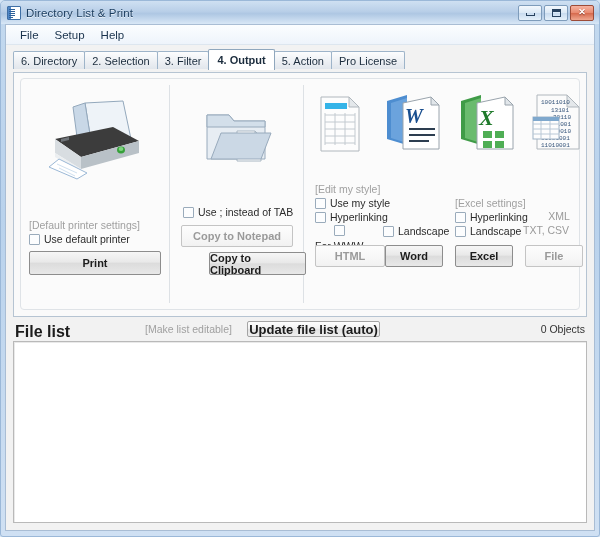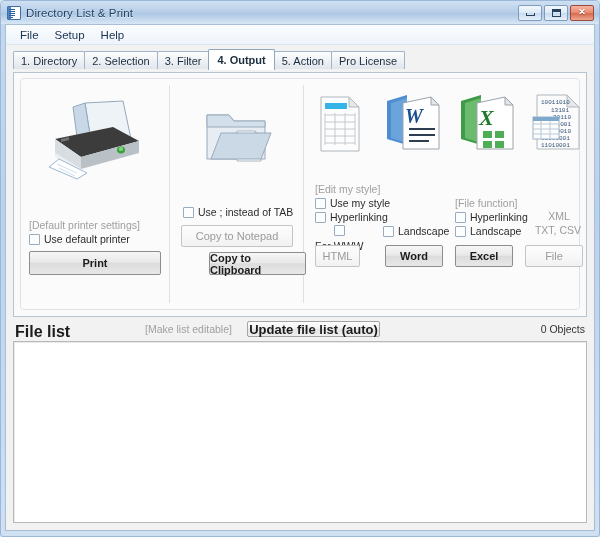--- a/index.html
+++ b/index.html
@@ -109,21 +109,21 @@
   .iconwrap{position:absolute;}
   .btn{
     border:1px solid #a4a4a4;
     background:linear-gradient(to bottom,#fdfdfd 0%,#f2f2f2 45%,#e3e3e3 52%,#efefef 100%);
     border-radius:2px;
     font-size:11px;color:#1c1c1c;
     display:flex;align-items:center;justify-content:center;
     box-sizing:border-box;cursor:default;
     font-weight:bold;
   }
-  .btn.dim{color:#9a9a9a;border-color:#c4c4c4;font-weight:normal;
+  .btn.dim{color:#9a9a9a;border-color:#c4c4c4;font-weight:bold;
     background:linear-gradient(to bottom,#fdfdfd 0%,#f8f8f8 50%,#f1f1f1 100%);text-align:right;}
   .btn.dark{border-color:#8d8d8d;
     background:linear-gradient(to bottom,#f6f6f6 0%,#e9e9e9 45%,#dcdcdc 52%,#e8e8e8 100%);}
   .cb{display:flex;align-items:center;gap:4px;font-size:10.5px;color:#2b2b2b;}
   .cb .box{
     width:11px;height:11px;border:1px solid #9aabbb;background:#fcfdfe;
     border-radius:1px;box-sizing:border-box;flex:none;
   }
   .dimtext{font-size:10.5px;color:#a0a0a0;}
   .graytext{font-size:10.5px;color:#9a9a9a;}
@@ -174,21 +174,21 @@
 
   <div class="client">
 
     <div class="menubar">
       <span class="menu-item">File</span>
       <span class="menu-item">Setup</span>
       <span class="menu-item">Help</span>
     </div>
 
     <div class="tabstrip">
-      <span class="tab">1. Directory</span>
+      <span class="tab">6. Directory</span>
       <span class="tab">2. Selection</span>
       <span class="tab">3. Filter</span>
       <span class="tab active">4. Output</span>
       <span class="tab">5. Action</span>
       <span class="tab">Pro License</span>
     </div>
 
     <div class="outer-group">
       <div class="inner-panel">
 
@@ -324,34 +324,34 @@
           <div class="cb" style="position:absolute;left:8px;top:146px;flex-direction:column;">
             <span class="box"></span>
             <span>For WWW</span>
           </div>
 
           <div class="cb" style="position:absolute;left:76px;top:146px;">
             <span class="box"></span>
             <span>Landscape</span>
           </div>
 
-          <div class="dimtext" style="position:absolute;left:148px;top:118px;">[File function]</div>
+          <div class="dimtext" style="position:absolute;left:148px;top:118px;">[Excel settings]</div>
           <div class="cb" style="position:absolute;left:148px;top:132px;">
             <span class="box"></span>
             <span>Hyperlinking</span>
           </div>
           <div class="cb" style="position:absolute;left:148px;top:146px;">
             <span class="box"></span>
             <span>Landscape</span>
           </div>
 
           <div class="graytext" style="position:absolute;left:222px;top:131px;width:60px;text-align:center;">XML</div>
-          <div class="graytext" style="position:absolute;left:216px;top:145px;width:70px;text-align:center;">TXT, CSV</div>
-
-          <div class="btn dim" style="position:absolute;left:8px;top:166px;width:45px;height:22px;">HTML</div>
+          <div class="graytext" style="position:absolute;left:216px;top:145px;width:70px;">TXT, CSV</div>
+
+          <div class="btn dim" style="position:absolute;left:8px;top:166px;width:70px;height:22px;">HTML</div>
           <div class="btn dark" style="position:absolute;left:78px;top:166px;width:58px;height:22px;">Word</div>
           <div class="btn dark" style="position:absolute;left:148px;top:166px;width:58px;height:22px;">Excel</div>
           <div class="btn dim" style="position:absolute;left:218px;top:166px;width:58px;height:22px;">File</div>
         </div>
 
       </div>
     </div>
 
     <div class="filebar">
       <span class="lbl">File list</span>

